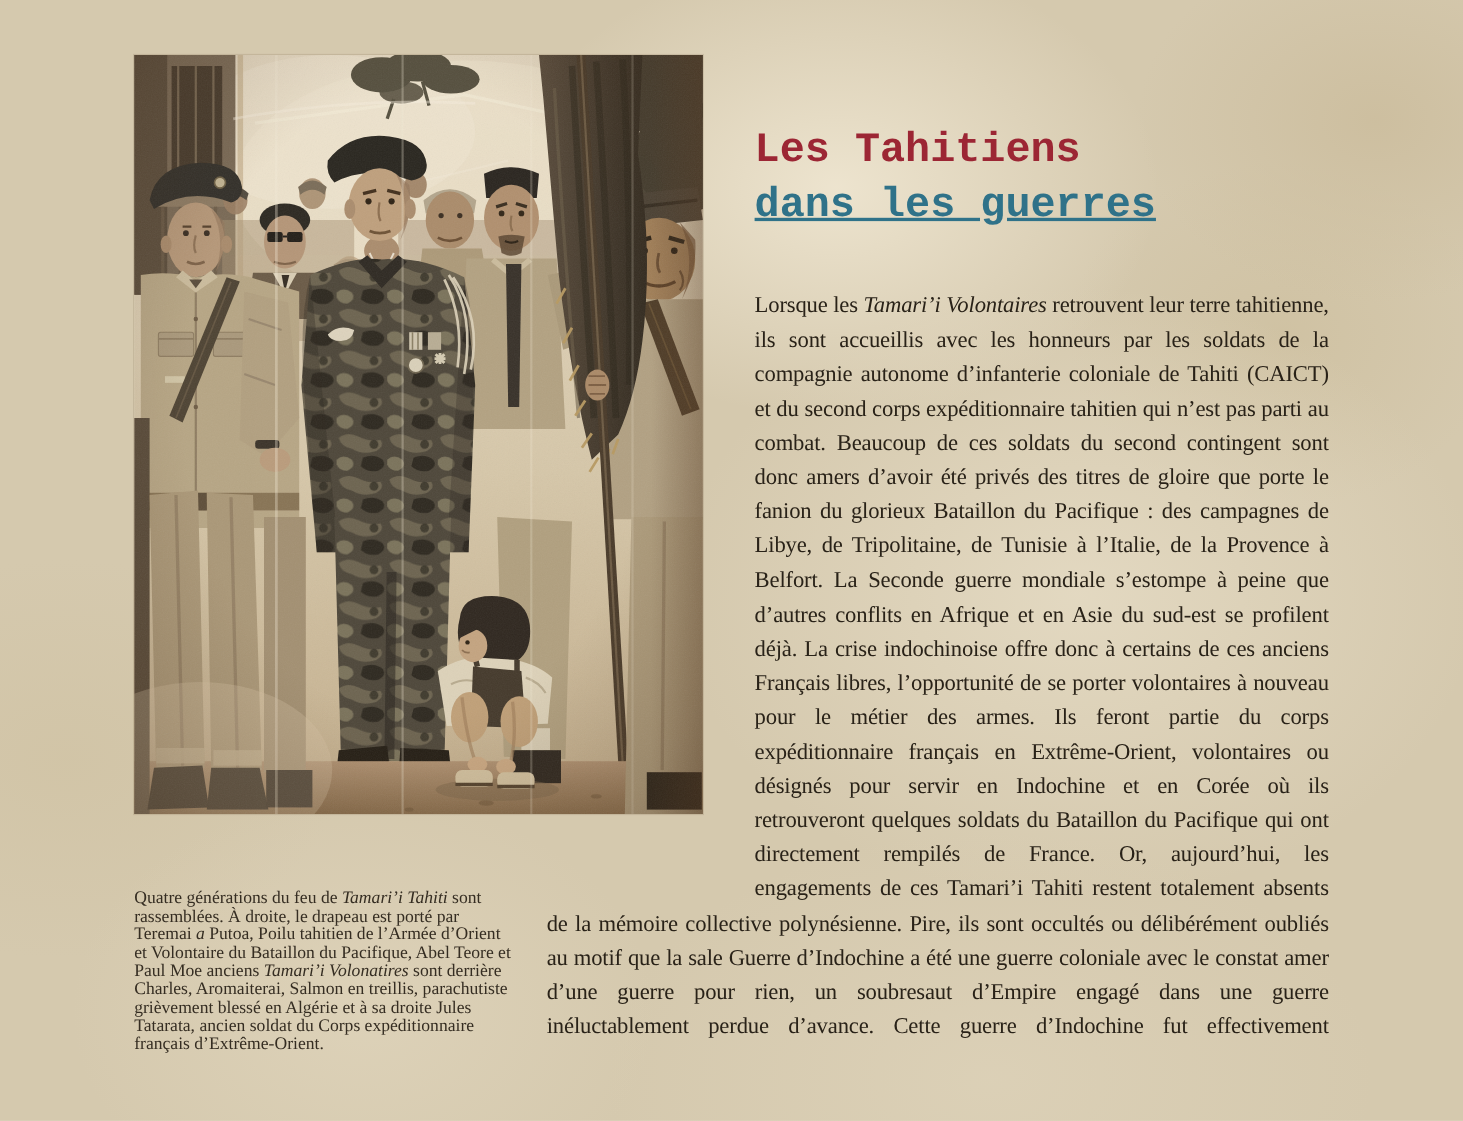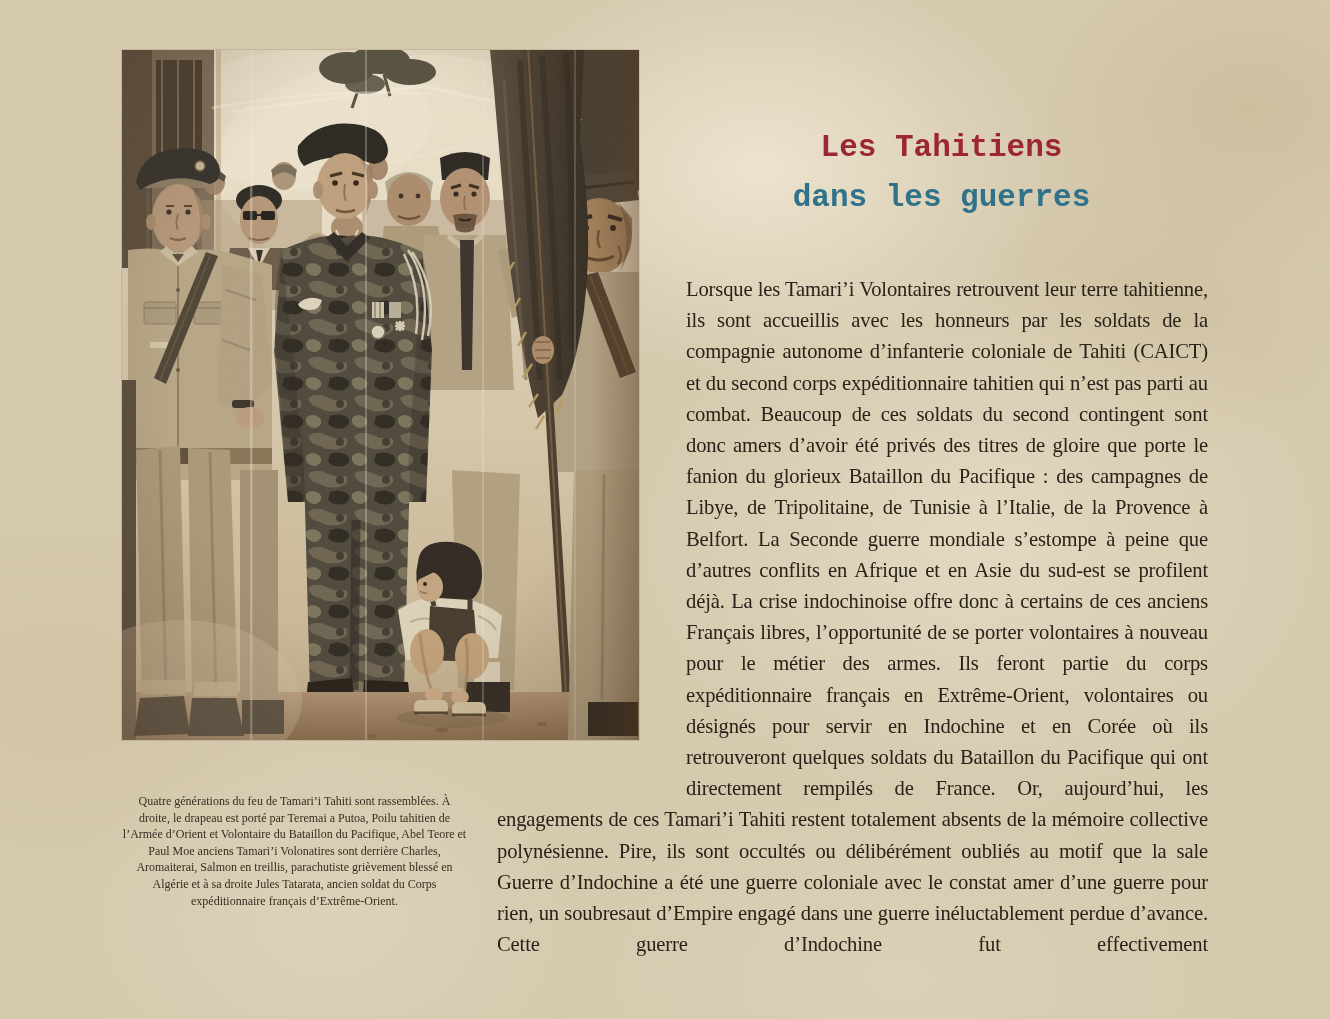--- a/index.html
+++ b/index.html
@@ -22,41 +22,40 @@
   .article{ position:absolute; left:122px; top:50px; width:1086px; }
   .figure-block{
     float:left; width:564px; height:1100px;
     shape-outside: polygon(0px 0px, 564px 0px, 564px 745px, 375px 745px, 375px 1100px, 0px 1100px);
   }
   .photo{
     width:517px; height:690px; line-height:0;
     box-shadow:0 0 0 1px rgba(120,100,70,.18);
   }
   .caption{
-    width:345px; margin-top:53px; text-align:center;
-    font-size:12px; line-height:16.6px;
+    width:345px; margin-top:69px; text-align:left;
+    font-size:16px; line-height:16.6px;
     color:var(--caption-color,#352d22);
   }
   h1.title{
-    margin:11px; padding-top:62px;
+    margin:0; padding-top:62px;
     font-family:"Liberation Mono", monospace;
-    font-weight:bold; font-size:31px; line-height:50px;
+    font-weight:bold; font-size:38px; line-height:50px;
     letter-spacing:0;
-    text-align:center;
   }
   .t-line{ white-space:nowrap; }
   .t1{ color:var(--accent-red,#9c2634); }
-  .t2,.t3{ color:var(--accent-teal,#2f7289); }
+  .t2,.t3{ color:var(--accent-teal,#2f7289);text-decoration:underline; }
   .body-text{
     margin:51px 0 0 0;
     font-size:20.6px; line-height:31.2px; letter-spacing:-0.15px;
     text-align:justify; text-align-last:justify;
     color:var(--text-color,#292218);
   }
-  .it{ }
+  .it{ font-style:italic; }
 </style>
 </head>
 <body>
 
 <div class="screen">
   <div class="article">
 
     <figure class="figure-block" style="margin:0">
       <div class="photo">
         

